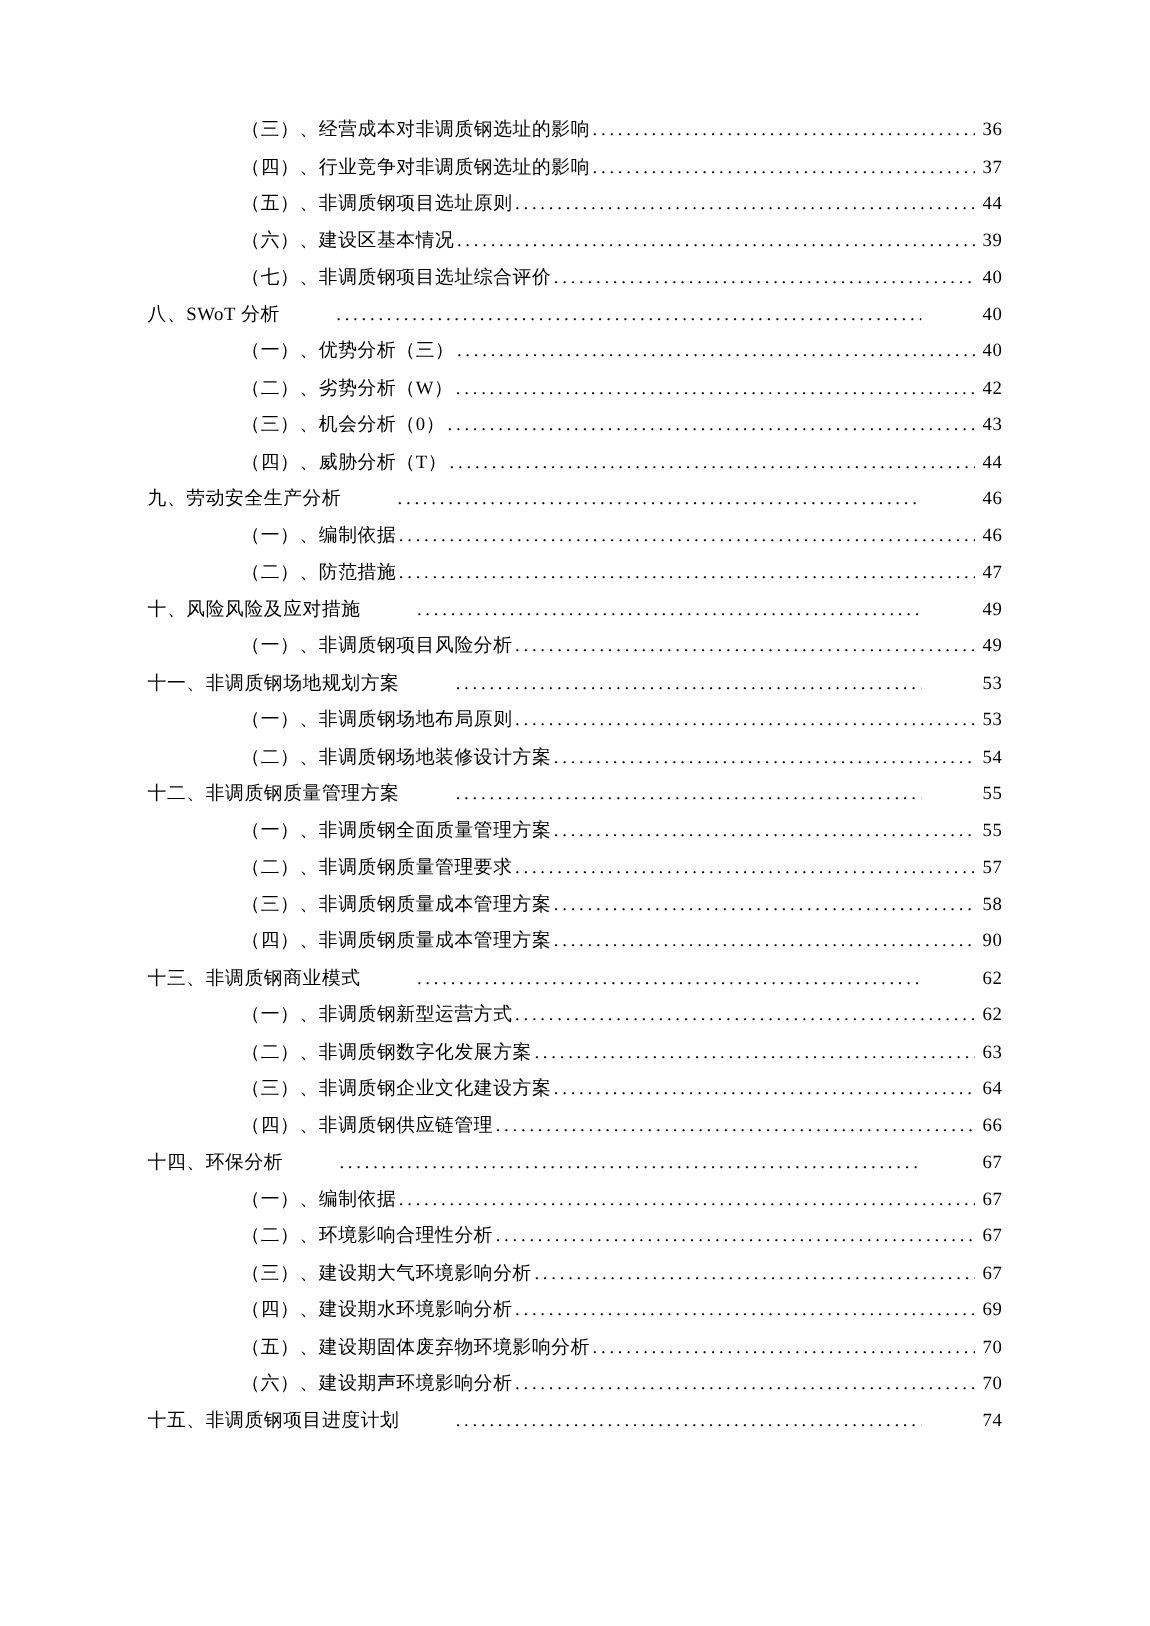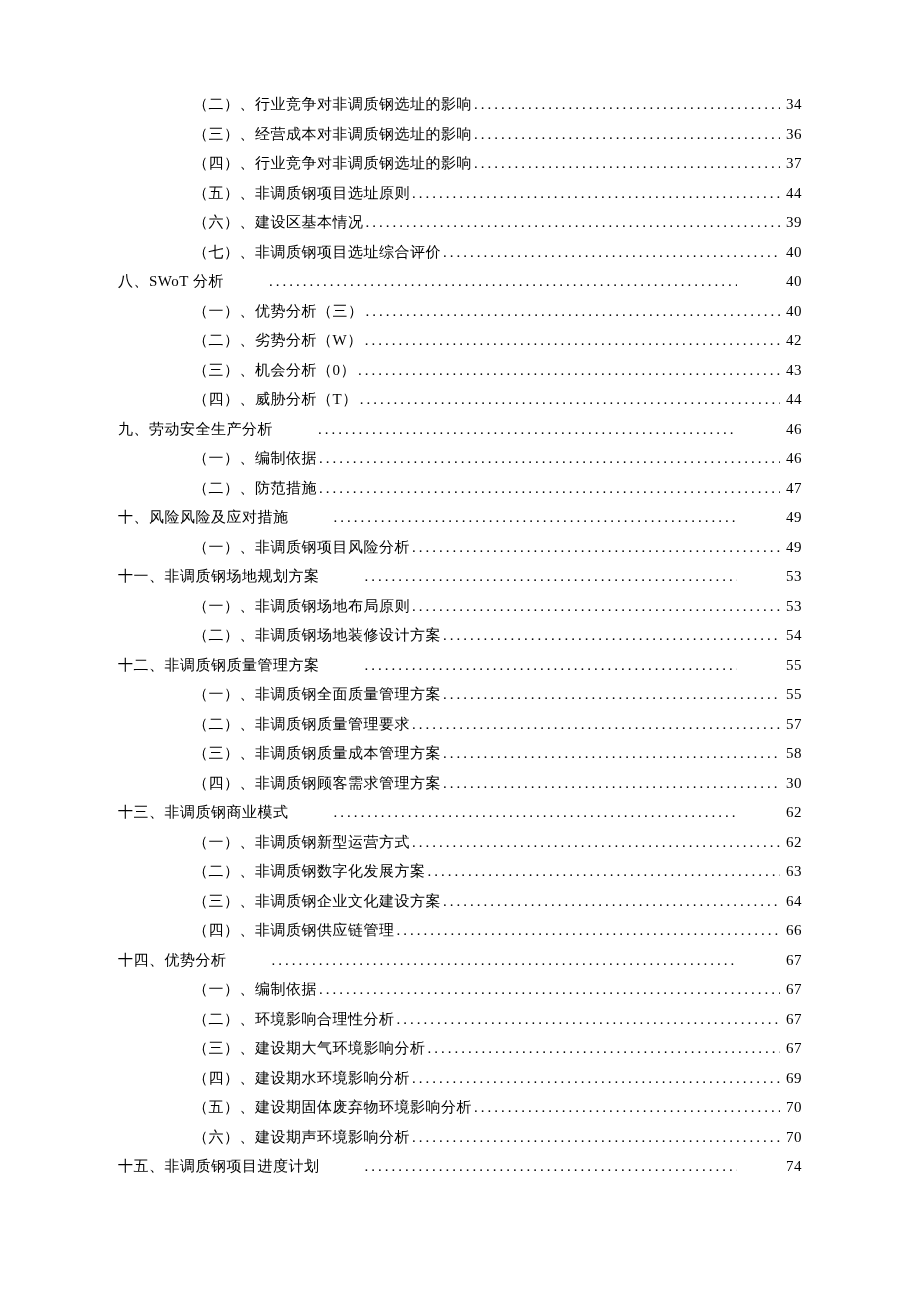--- a/index.html
+++ b/index.html
@@ -47,25 +47,20 @@
     min-width: 20px;
     text-align: right;
   }
 </style>
 </head>
 <body>
 
 <div class="page">
   <div id="toc-container">
       <div class="toc-line indent-1">
-        <span class="label">（二）、行业竞争对非调质钢选址的影响</span>
-        <span class="dots"></span>
-        <span class="pagenum">34</span>
-      </div>
-      <div class="toc-line indent-1">
         <span class="label">（三）、经营成本对非调质钢选址的影响</span>
         <span class="dots"></span>
         <span class="pagenum">36</span>
       </div>
       <div class="toc-line indent-1">
         <span class="label">（四）、行业竞争对非调质钢选址的影响</span>
         <span class="dots"></span>
         <span class="pagenum">37</span>
       </div>
       <div class="toc-line indent-1">
@@ -162,23 +157,23 @@
         <span class="label">（二）、非调质钢质量管理要求</span>
         <span class="dots"></span>
         <span class="pagenum">57</span>
       </div>
       <div class="toc-line indent-1">
         <span class="label">（三）、非调质钢质量成本管理方案</span>
         <span class="dots"></span>
         <span class="pagenum">58</span>
       </div>
       <div class="toc-line indent-1">
-        <span class="label">（四）、非调质钢顾客需求管理方案</span>
-        <span class="dots"></span>
-        <span class="pagenum">30</span>
+        <span class="label">（四）、非调质钢质量成本管理方案</span>
+        <span class="dots"></span>
+        <span class="pagenum">90</span>
       </div>
       <div class="toc-line indent-0">
         <span class="label">十三、非调质钢商业模式</span>
         <span class="dots"></span>
         <span class="pagenum">62</span>
       </div>
       <div class="toc-line indent-1">
         <span class="label">（一）、非调质钢新型运营方式</span>
         <span class="dots"></span>
         <span class="pagenum">62</span>
@@ -192,21 +187,21 @@
         <span class="label">（三）、非调质钢企业文化建设方案</span>
         <span class="dots"></span>
         <span class="pagenum">64</span>
       </div>
       <div class="toc-line indent-1">
         <span class="label">（四）、非调质钢供应链管理</span>
         <span class="dots"></span>
         <span class="pagenum">66</span>
       </div>
       <div class="toc-line indent-0">
-        <span class="label">十四、优势分析</span>
+        <span class="label">十四、环保分析</span>
         <span class="dots"></span>
         <span class="pagenum">67</span>
       </div>
       <div class="toc-line indent-1">
         <span class="label">（一）、编制依据</span>
         <span class="dots"></span>
         <span class="pagenum">67</span>
       </div>
       <div class="toc-line indent-1">
         <span class="label">（二）、环境影响合理性分析</span>

